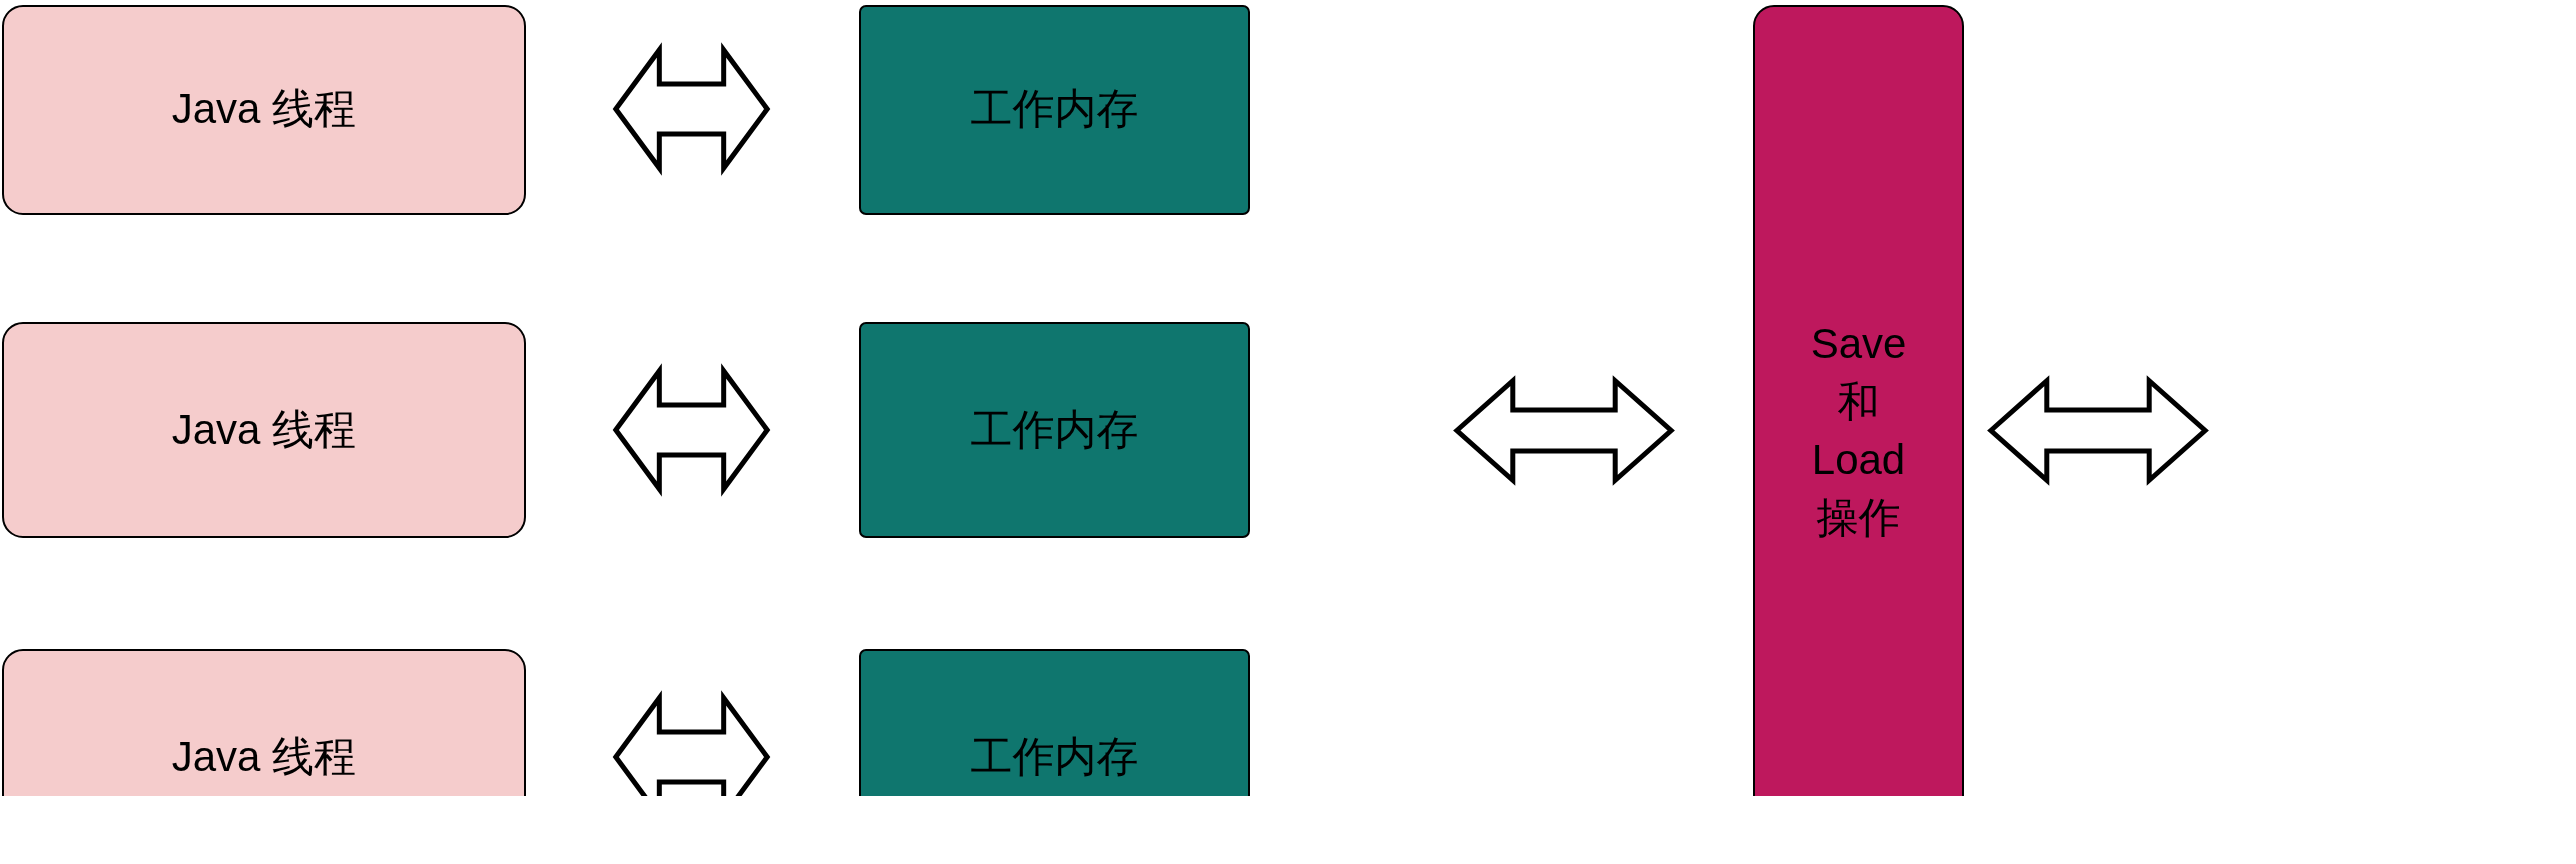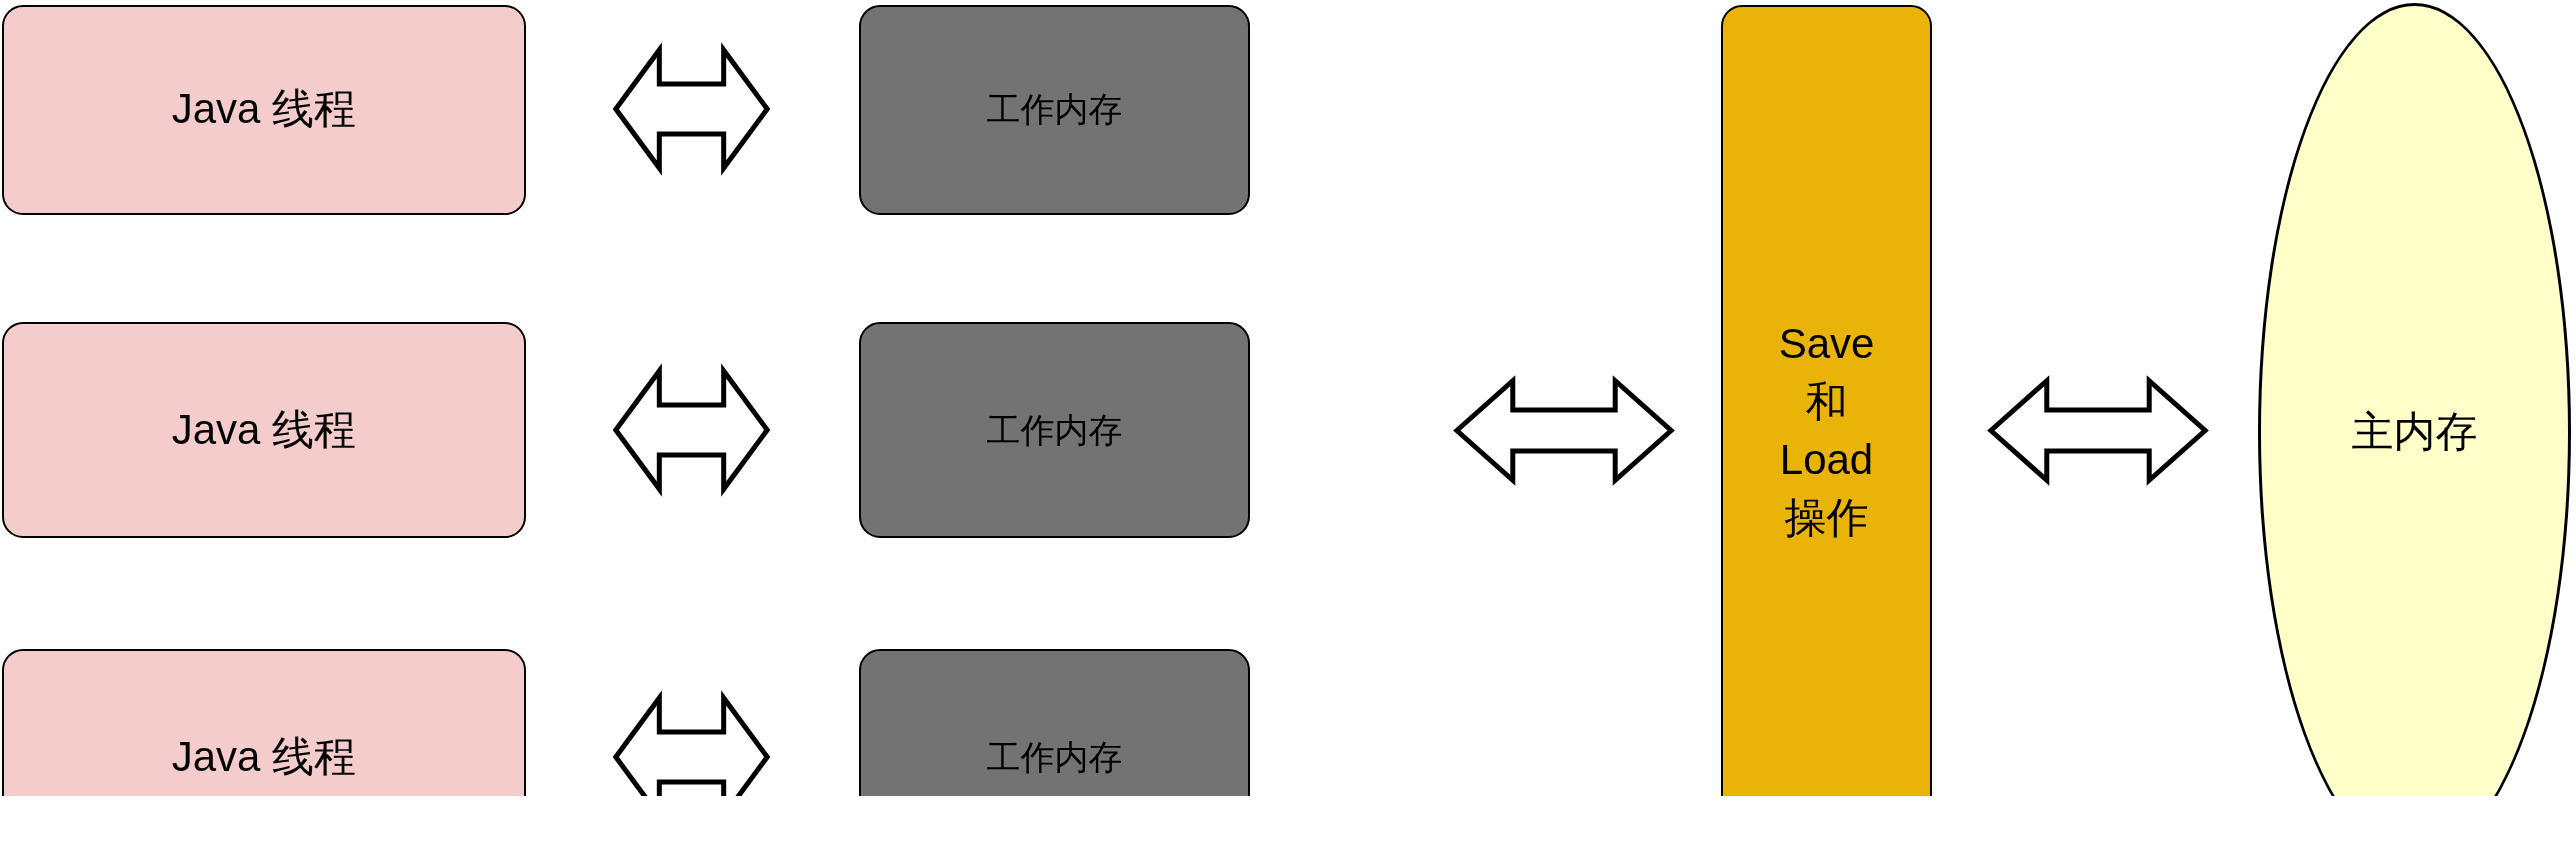--- a/index.html
+++ b/index.html
@@ -29,28 +29,30 @@
   }
   .rounded-box {
     border: 2.8px solid #000000;
     border-radius: 21px;
   }
   .thread-box {
     background: #f5cccc;
     font-size: 42px;
   }
   .worker-box {
-    background: #737373;
-    font-size: 34px;
+    background: #0f766e;
+    font-size: 42px;
+    border-radius: 7px;
   }
   .saveload-box {
-    background: #eab308;
+    background: #be185d;
     font-size: 42px;
     flex-direction: column;
     line-height: 1.38;
+    margin-left: 32px;
   }
   .saveload-box .line {
     display: block;
   }
   .ellipse-node {
     border: 3.8px solid #000000;
     border-radius: 50%;
     background: #ffffca;
     font-size: 42px;
   }
@@ -131,18 +133,15 @@
     <span class="line">Load</span>
     <span class="line">操作</span>
   </div>
 
   <div class="arrow" style="left:1988px; top:376px; width:220px; height:109px;">
     <svg viewBox="0 0 232 115" preserveAspectRatio="none">
       <path d="M 3 57.5 L 62 5 L 62 36 L 170 36 L 170 5 L 229 57.5 L 170 110 L 170 79 L 62 79 L 62 110 Z"></path>
     </svg>
   </div>
 
-  <div class="node ellipse-node" style="left:2258px; top:2.8px; width:313px; height:858px;">
-    <span>主内存</span>
-  </div>
 
 </div>
 
 
 </body></html>

